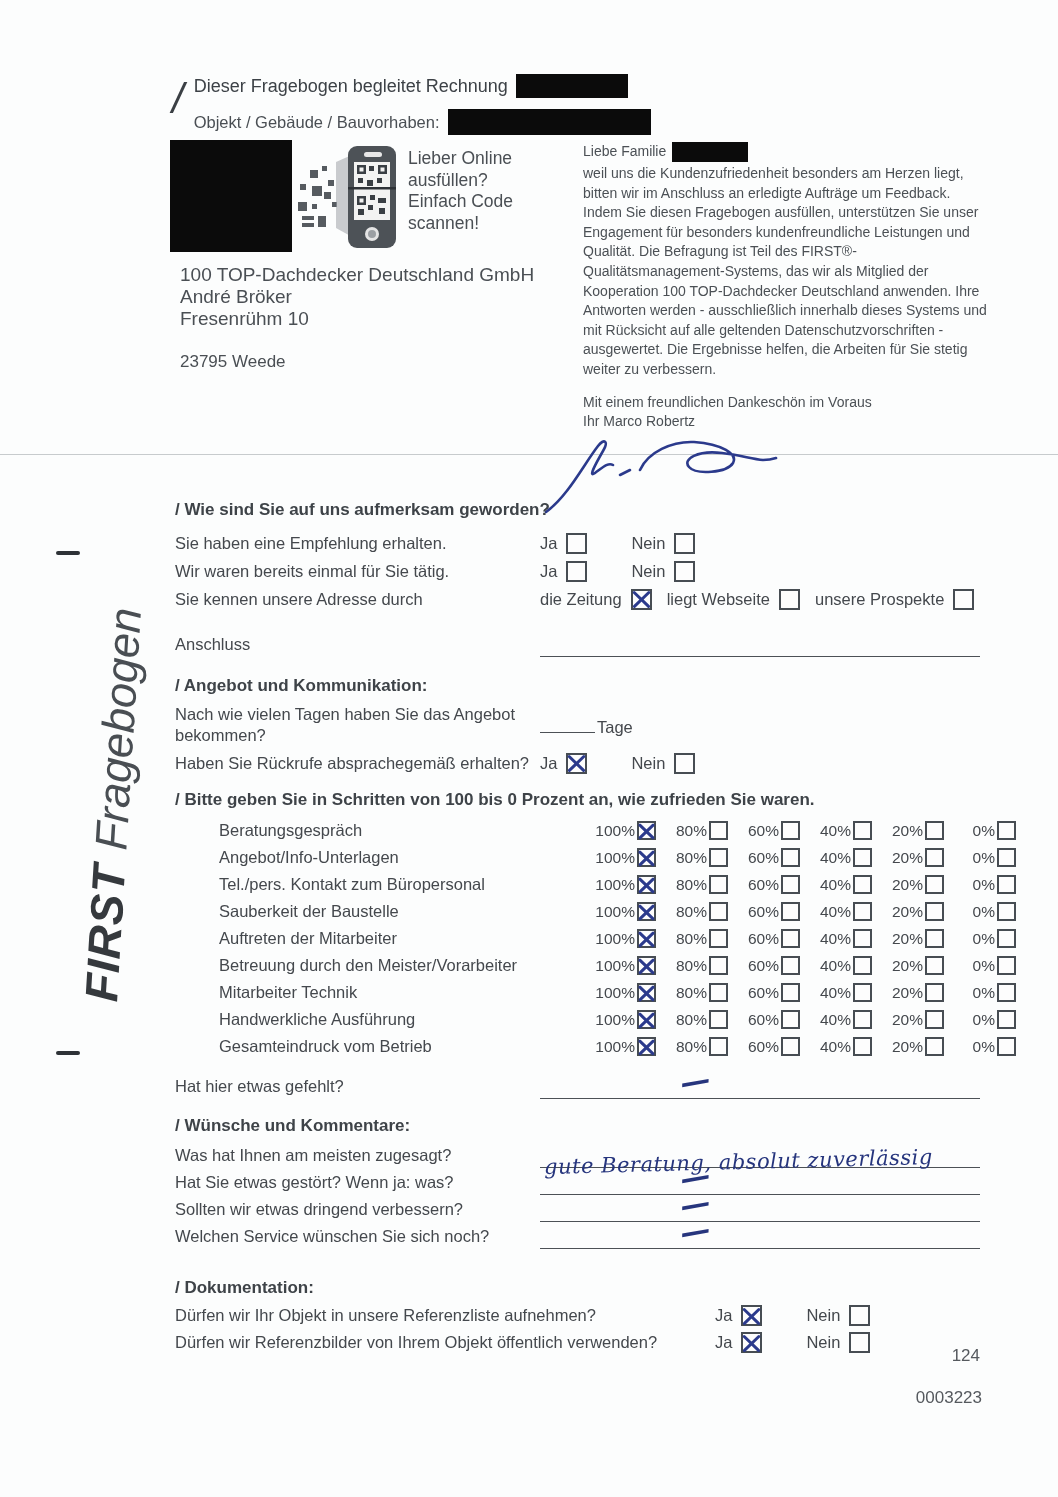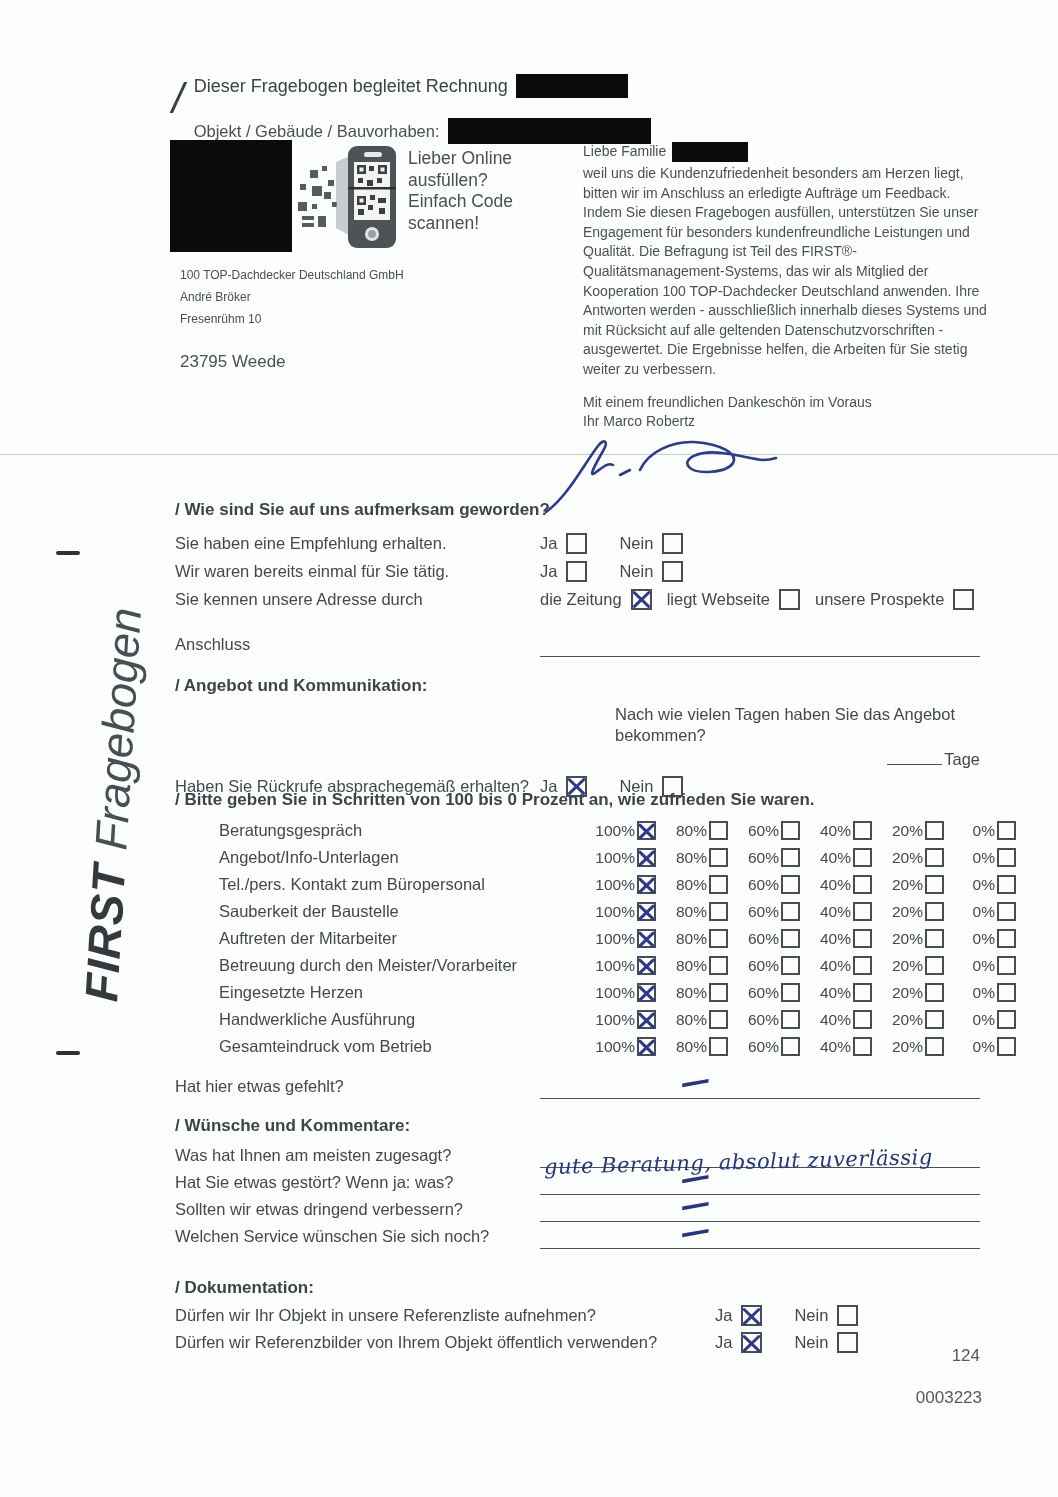--- a/index.html
+++ b/index.html
@@ -15,42 +15,42 @@
          transform:rotate(-86.5deg);display:flex;align-items:baseline;justify-content:center;
          white-space:nowrap;color:#35393d;}
   .brand .b1{font-size:46px;font-weight:bold;font-style:italic;letter-spacing:1px;}
   .brand .b2{font-size:45px;font-style:italic;font-weight:400;margin-left:14px;color:#494e53;}
 
   
   .hdr{position:absolute;left:172px;top:74px;display:flex;}
   .hdr-slash{font-size:42px;font-style:italic;font-weight:300;color:#3a3f44;line-height:50px;margin-right:10px;}
   .hdr-l1{font-size:18px;color:#3c4146;display:flex;align-items:center;}
   .hdr-l1 .redact{width:112px;height:24px;margin-left:8px;}
-  .hdr-l2{font-size:16.5px;color:#4a4f54;display:flex;align-items:center;margin-top:20px;}
+  .hdr-l2{font-size:16.5px;color:#4a4f54;display:flex;align-items:center;margin-top:11px;}
   .hdr-l2 .redact{width:203px;height:26px;margin-left:8px;}
 
   
   .sender-box{left:170px;top:140px;width:122px;height:112px;background:#0b0b0b;}
   .qr-icon{left:288px;top:140px;}
   .qr-text{left:408px;top:148px;font-size:17.5px;line-height:21.5px;color:#4a4f54;}
-  .addr{left:180px;top:264px;font-size:12px;line-height:22px;color:#4a4f54;}
+  .addr{left:180px;top:264px;font-size:19px;line-height:22px;color:#4a4f54;}
   .addr-city{left:180px;top:352px;font-size:17px;color:#4a4f54;}
 
   
   .letter{left:583px;top:142px;width:410px;font-size:14px;line-height:19.6px;color:#4b5055;}
   .letter .sal{display:flex;align-items:center;margin-bottom:2px;}
   .letter .sal .redact{width:76px;height:20px;margin-left:6px;}
   .letter .closing{margin-top:13px;}
   .sig{left:538px;top:418px;}
 
   
   .sec-title{font-weight:bold;font-size:17px;color:#3e4348;}
   .q-row{display:flex;align-items:center;height:28px;font-size:16.5px;}
   .q-label{width:365px;flex:none;}
-  .opts{display:flex;gap:32px;align-items:center;}
+  .opts{display:flex;gap:44px;align-items:center;}
   .opts.tight{gap:15px;}
   .opt{display:flex;align-items:center;}
   .opt-label{margin-right:9px;}
   .box{width:21px;height:21px;border:2px solid #474d53;box-sizing:border-box;background:#fdfdfd;
        position:relative;flex:none;}
   .box.checked::before,.box.checked::after{content:"";position:absolute;left:-3px;top:7.5px;width:23px;height:2.6px;
        background:#2b3a8c;border-radius:2px;}
   .box.checked::before{transform:rotate(44deg);}
   .box.checked::after{transform:rotate(-44deg);}
 
@@ -59,21 +59,21 @@
   .hand{position:absolute;left:4px;bottom:-7px;font-family:"DejaVu Serif",serif;font-style:italic;
         color:#26357d;font-size:21px;letter-spacing:.5px;transform:rotate(-1.5deg);white-space:nowrap;}
   .hand.dash{left:140px;bottom:0px;font-size:30px;font-weight:bold;transform:rotate(-10deg);}
   .tage-line{display:inline-block;width:55px;border-bottom:1.6px solid #4c5156;height:18px;margin-right:2px;}
 
   
   .sec-awareness{left:175px;top:500px;width:805px;}
   .sec-awareness .rows{margin-top:9px;}
   .sonstiges{left:175px;top:630px;width:805px;}
   .sec-offer{left:175px;top:676px;width:805px;}
-  .offer-q1{display:flex;margin-top:8px;font-size:16.5px;align-items:flex-end;flex-direction:column;}
+  .offer-q1{display:flex;margin-top:8px;font-size:16.5px;align-items:center;}
   .offer-q1 .q-label{line-height:21px;}
   .offer-q2{margin-top:3px;}
   .sec-ratings{left:175px;top:790px;width:805px;}
   .r-rows{margin-top:7px;}
   .r-row{display:flex;align-items:center;height:27px;font-size:16.5px;}
   .r-label{width:365px;flex:none;margin-left:44px;}
   .r-cells{display:flex;}
   .r-cell{width:72px;display:flex;justify-content:flex-end;align-items:center;}
   .r-pct{font-size:15.5px;margin-right:2px;}
   .r-cell .box{width:19px;height:19px;}
@@ -444,21 +444,21 @@
               <span class="r-pct">20%</span>
               <span class="box"></span>
             </span>
             <span class="r-cell">
               <span class="r-pct">0%</span>
               <span class="box"></span>
             </span>
           </span>
         </div>
         <div class="r-row">
-          <span class="r-label">Eingesetzte Herzen</span>
+          <span class="r-label">Mitarbeiter Technik</span>
           <span class="r-cells">
             <span class="r-cell">
               <span class="r-pct">100%</span>
               <span class="box checked"></span>
             </span>
             <span class="r-cell">
               <span class="r-pct">80%</span>
               <span class="box"></span>
             </span>
             <span class="r-cell">

